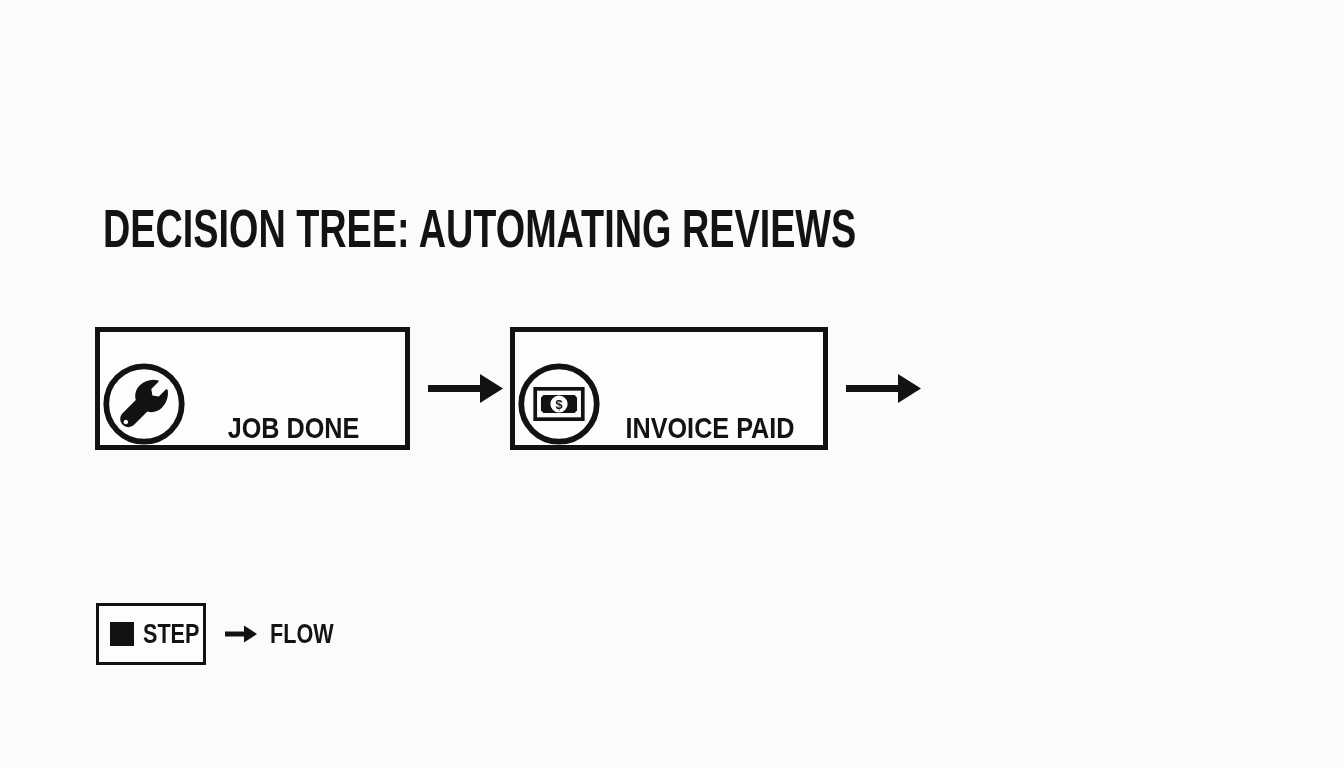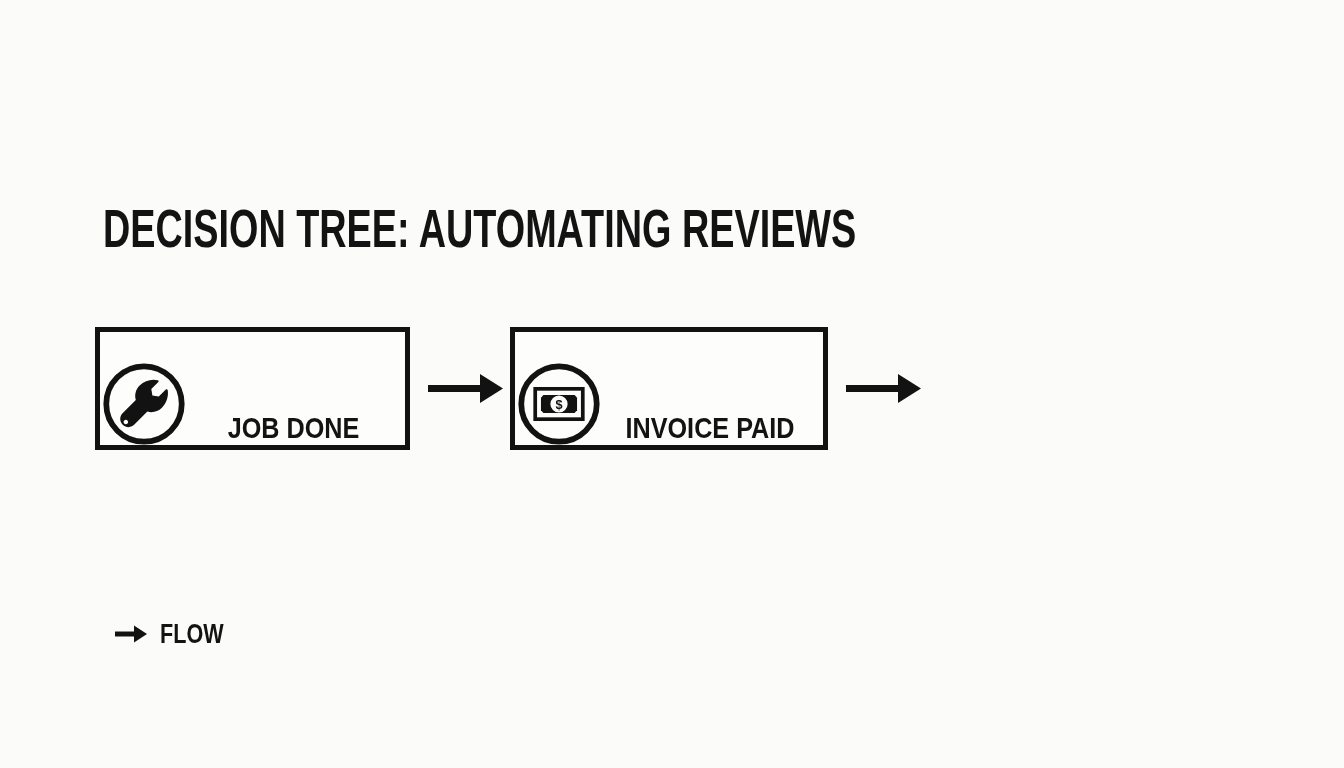--- a/index.html
+++ b/index.html
@@ -149,18 +149,22 @@
 
   <svg class="arrow" viewBox="0 0 100 123" aria-hidden="true">
     <line x1="18" y1="61.5" x2="72" y2="61.5" stroke="#121212" stroke-width="7"></line>
     <polygon points="70,47 70,76 93,61.5" fill="#121212"></polygon>
   </svg>
 
 
 </div>
 
 <div class="legend">
+  <div class="legend-box">
+    <span class="legend-square"></span>
+    <span class="legend-step-label">STEP</span>
+  </div>
   <svg class="legend-arrow" width="34" height="26" viewBox="0 0 34 26" aria-hidden="true">
     <line x1="1" y1="13" x2="22" y2="13" stroke="#121212" stroke-width="5"></line>
     <polygon points="20,4.5 20,21.5 33,13" fill="#121212"></polygon>
   </svg>
   <span class="legend-flow-label">FLOW</span>
 </div>
 
 </body></html>

